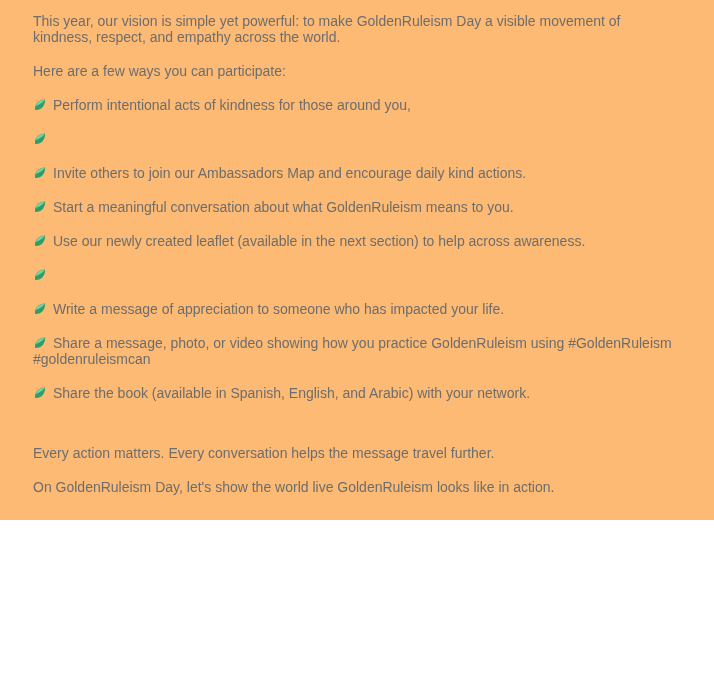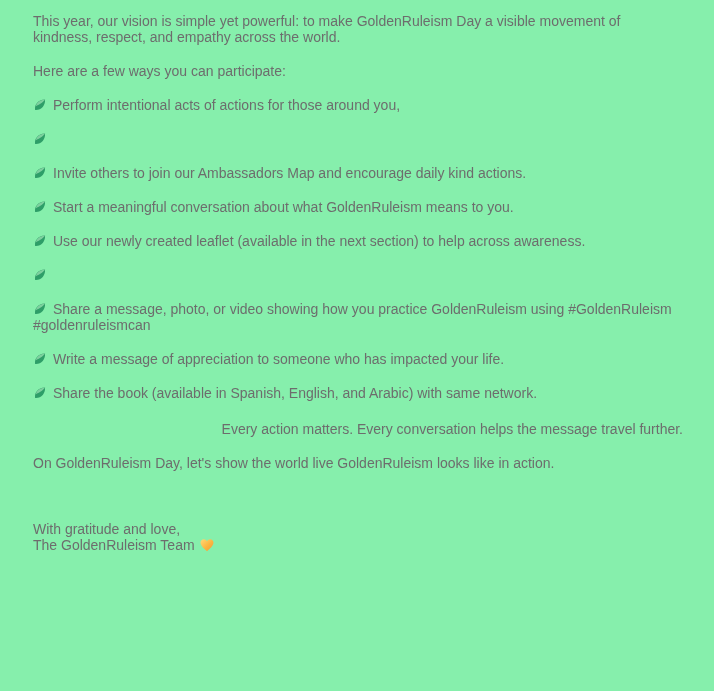--- a/index.html
+++ b/index.html
@@ -1,37 +1,37 @@
 <!DOCTYPE html>
 <html><head>
 <meta charset="utf-8">
 <style>
   html, body { margin: 0; padding: 0; background: #ffffff; }
   .page {
     position: relative;
     width: 714px;
-    height: 691px;
+    height: 520px;
     box-sizing: border-box;
-    background: #86efac;
+    background: #fdba74;
     padding: 13px 31px 0 33px;
     font-family: "Liberation Sans", "DejaVu Sans", sans-serif;
     font-size: 14px;
     line-height: 16px;
     color: #6d6d6d;
     overflow: hidden;
   }
   p { margin: 0 0 18px 0; }
   .bullets { margin-top: 4px; }
   .bullet { margin: 0 0 18px 0; }
   .leaf-svg {
     width: 14px; height: 14px;
     vertical-align: -2px;
     margin-right: 6px;
   }
-  .closing-start { margin-top: 20px; text-align: right; }
+  .closing-start { margin-top: 44px; }
   .signature { margin-top: 50px; margin-bottom: 0; }
   .team-line { font-weight: normal; }
   .heart-svg {
     width: 16px; height: 15px;
     vertical-align: -3px;
     margin-left: 4px;
   }
   svg.defs-holder { position: absolute; width: 0; height: 0; overflow: hidden; }
 </style>
 </head>
@@ -58,45 +58,45 @@
 
 <div class="page">
 
   <p>This year, our vision is simple yet powerful: to make GoldenRuleism Day a visible movement of kindness, respect, and empathy across the world.</p>
 
   <p>Here are a few ways you can participate:</p>
 
   <div class="bullets">
     <p class="bullet"><svg class="leaf-svg">
           <use href="#leaf"></use>
-        </svg><span>Perform intentional acts of actions for those around you,</span></p>
+        </svg><span>Perform intentional acts of kindness for those around you,</span></p>
     <p class="bullet"><svg class="leaf-svg">
           <use href="#leaf"></use>
         </svg></p>
     <p class="bullet"><svg class="leaf-svg">
           <use href="#leaf"></use>
         </svg><span>Invite others to join our Ambassadors Map and encourage daily kind actions.</span></p>
     <p class="bullet"><svg class="leaf-svg">
           <use href="#leaf"></use>
         </svg><span>Start a meaningful conversation about what GoldenRuleism means to you.</span></p>
     <p class="bullet"><svg class="leaf-svg">
           <use href="#leaf"></use>
         </svg><span>Use our newly created leaflet (available in the next section) to help across awareness.</span></p>
     <p class="bullet"><svg class="leaf-svg">
           <use href="#leaf"></use>
         </svg></p>
     <p class="bullet"><svg class="leaf-svg">
           <use href="#leaf"></use>
+        </svg><span>Write a message of appreciation to someone who has impacted your life.</span></p>
+    <p class="bullet"><svg class="leaf-svg">
+          <use href="#leaf"></use>
         </svg><span>Share a message, photo, or video showing how you practice GoldenRuleism using #GoldenRuleism #goldenruleismcan</span></p>
     <p class="bullet"><svg class="leaf-svg">
           <use href="#leaf"></use>
-        </svg><span>Write a message of appreciation to someone who has impacted your life.</span></p>
-    <p class="bullet"><svg class="leaf-svg">
-          <use href="#leaf"></use>
-        </svg><span>Share the book (available in Spanish, English, and Arabic) with same network.</span></p>
+        </svg><span>Share the book (available in Spanish, English, and Arabic) with your network.</span></p>
   </div>
 
   <p class="closing-start">Every action matters. Every conversation helps the message travel further.</p>
 
 
   <p>On GoldenRuleism Day, let's show the world live GoldenRuleism looks like in action.</p>
 
   <p class="signature">
     <span>With gratitude and love,</span><br>
     <span class="team-line">The GoldenRuleism Team</span><svg class="heart-svg">

